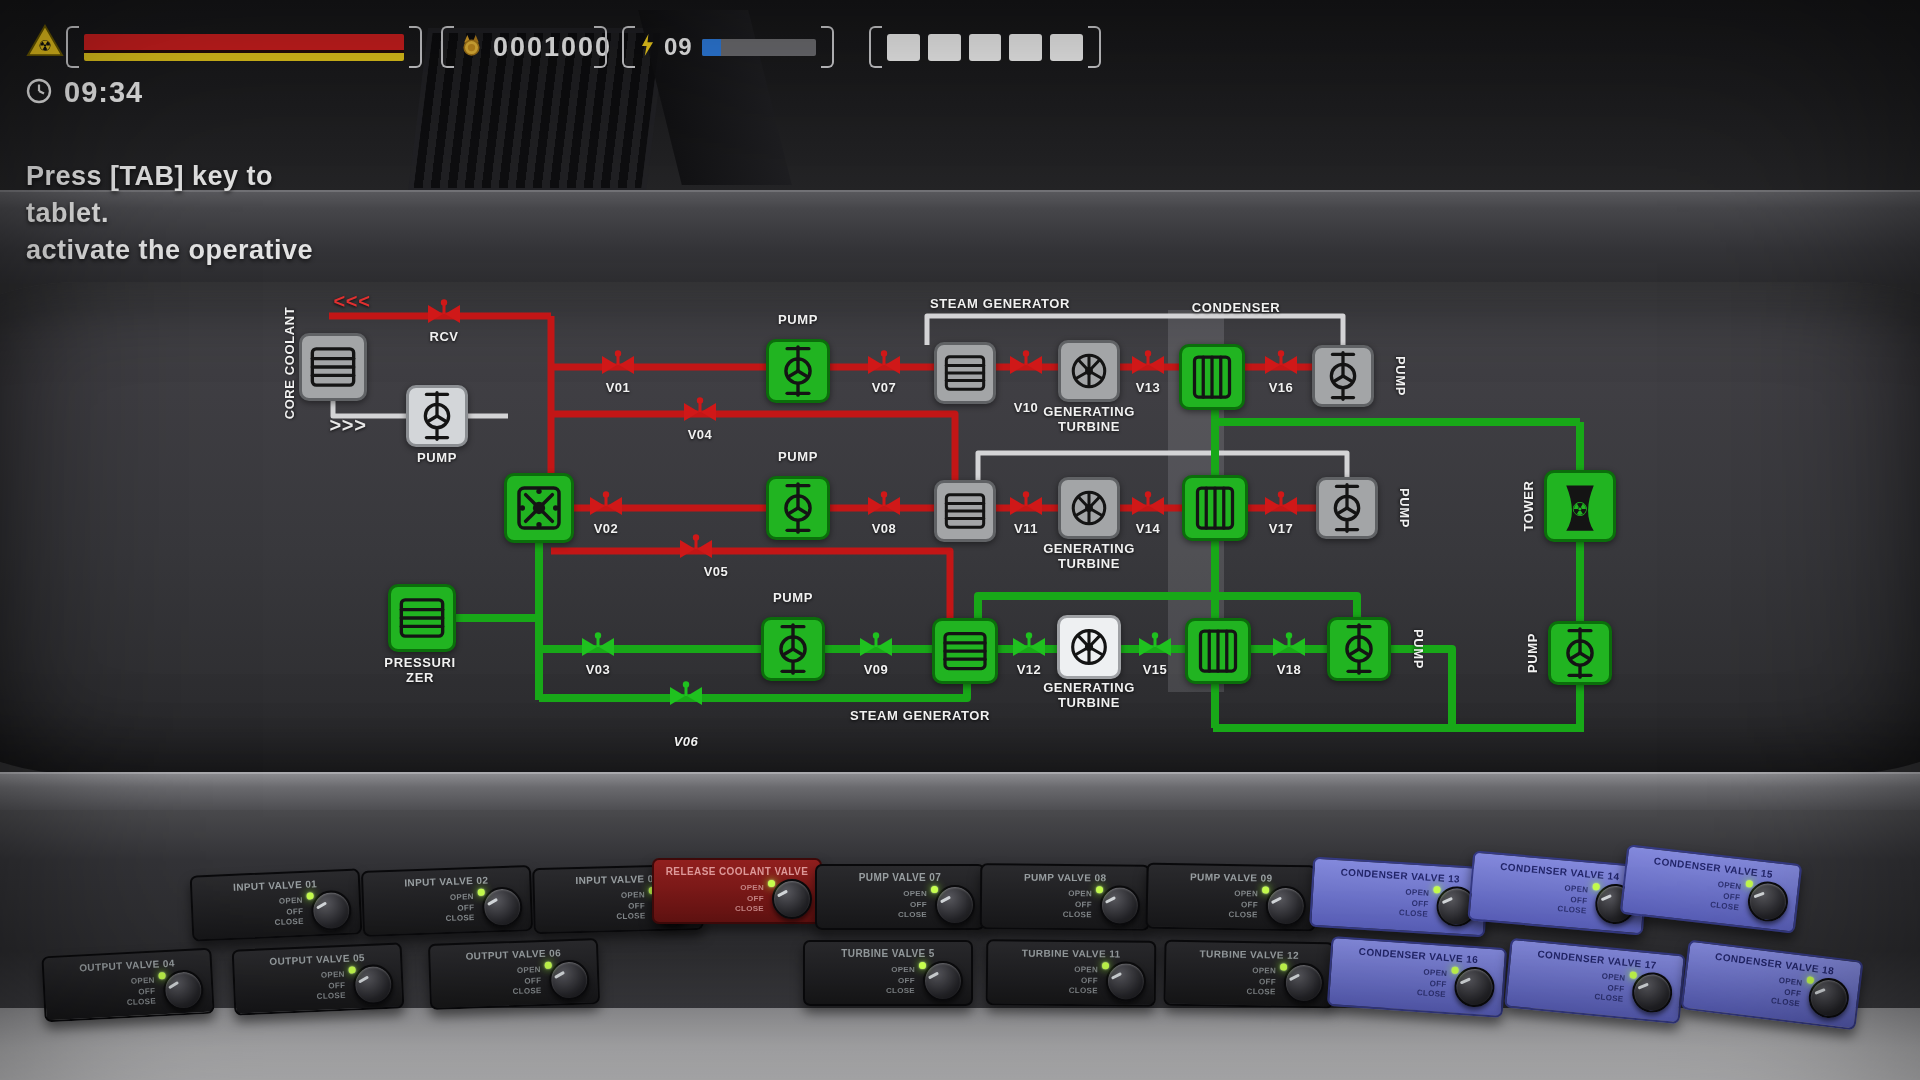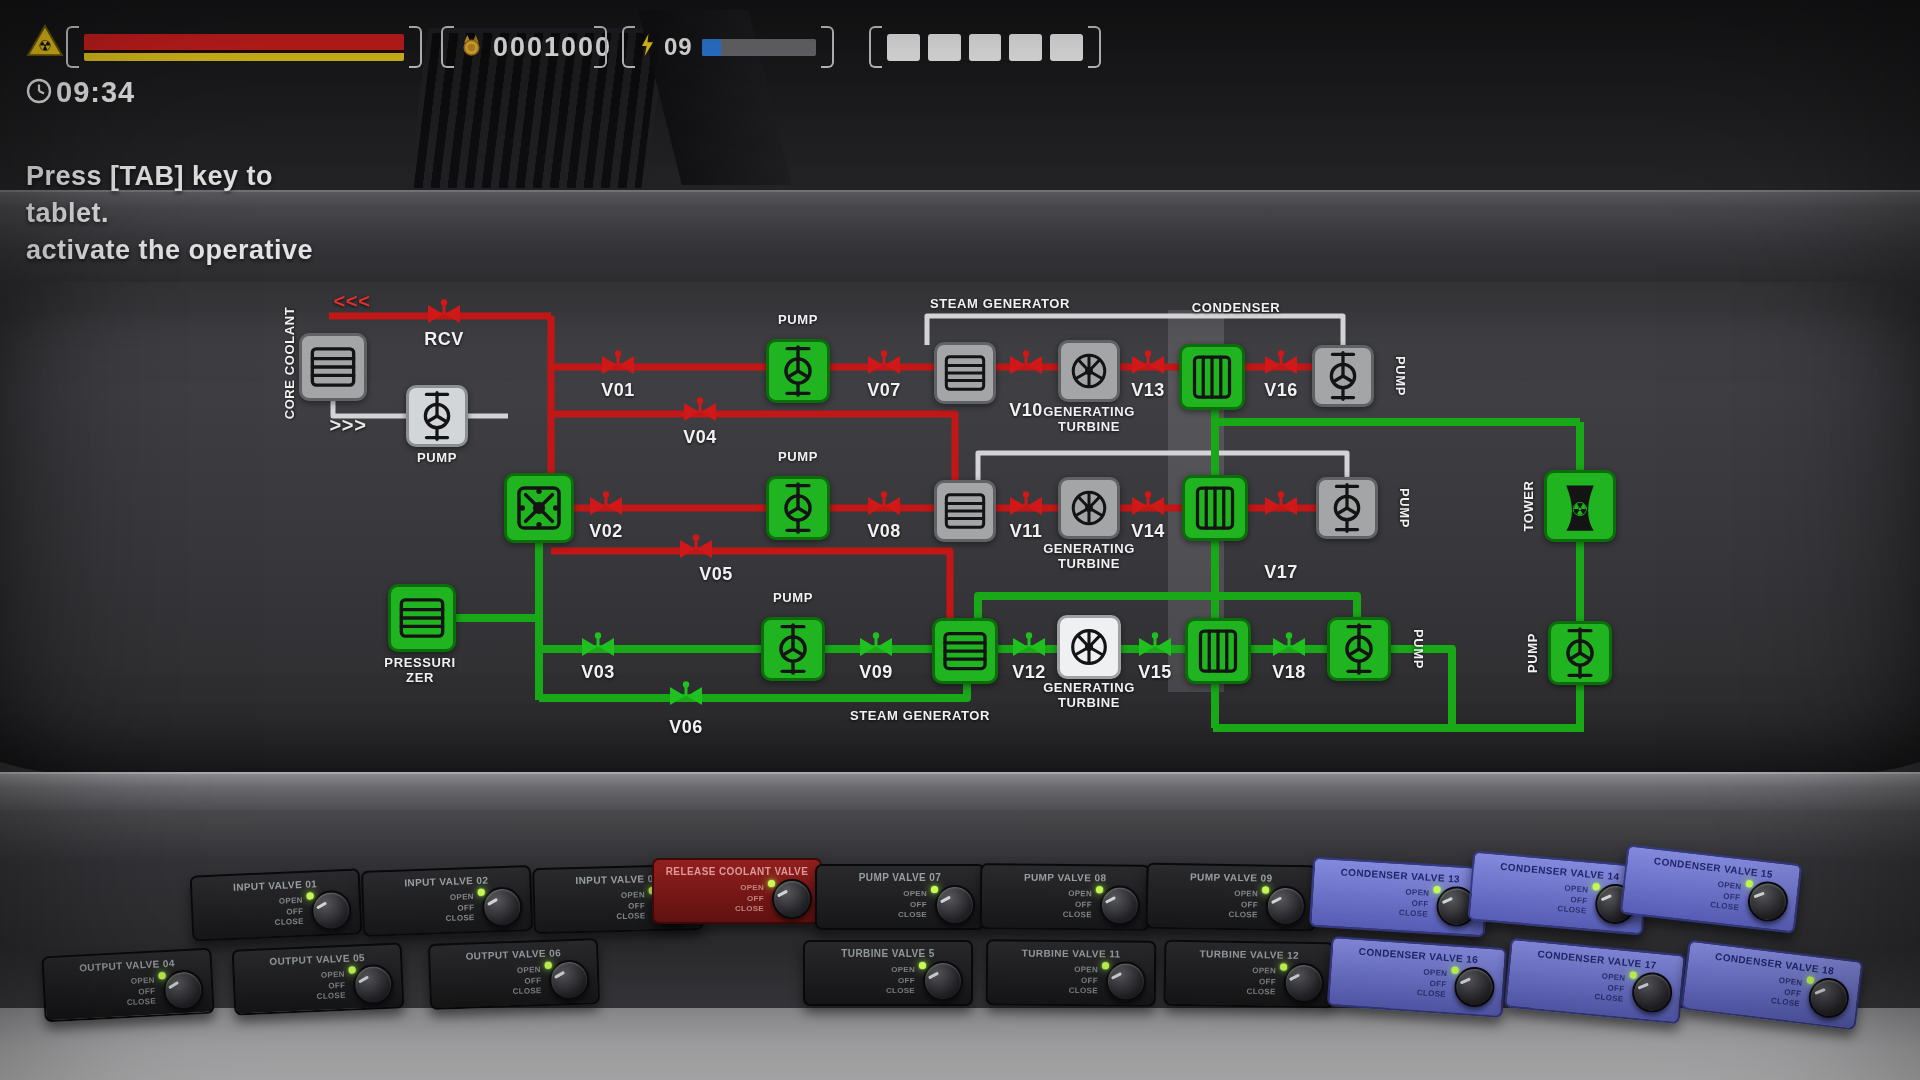--- a/index.html
+++ b/index.html
@@ -42,40 +42,40 @@
   .health-track{flex:1;height:27px;border-radius:2px;overflow:hidden;
     background:linear-gradient(180deg,#cf1f1f 0%,#cf1f1f 60%,#230b0b 60%,#230b0b 70%,#e3c61c 70%,#e3c61c 100%);}
   .f-score{left:441px;width:166px;}
   .score-text{font-size:27px;font-weight:bold;letter-spacing:2px;}
   .f-energy{left:622px;width:212px;}
   .energy-text{font-size:24px;font-weight:bold;letter-spacing:1px;}
   .ebar{width:126px;height:17px;background:#6e6e72;border-radius:2px;overflow:hidden;}
   .ebar-fill{height:100%;background:#2e7de0;}
   .f-slots{left:869px;width:232px;gap:8px;}
   .slot{width:33px;height:27px;background:#f0f0f0;border-radius:3px;}
-  .clockrow{position:absolute;left:26px;top:76px;display:flex;align-items:center;gap:4px;}
+  .clockrow{position:absolute;left:26px;top:76px;display:flex;align-items:center;gap:12px;}
   .time-text{font-size:29px;font-weight:bold;letter-spacing:1px;color:#ececec;}
   
   .hint{position:absolute;left:26px;top:158px;font-size:27px;font-weight:bold;
     color:#e4e4e4;line-height:37px;letter-spacing:.5px;text-shadow:0 2px 4px rgba(0,0,0,.65);}
   .hint span{display:block;}
   
   .diagram{position:absolute;left:0;top:0;width:1920px;height:1080px;pointer-events:none;}
   .pipes{position:absolute;left:0;top:0;}
   .comp{position:absolute;transform:translate(-50%,-50%);border-radius:10px;
     box-shadow:0 2px 6px rgba(0,0,0,.45);}
   .comp svg{display:block;width:100%;height:100%;}
   .comp-green{background:#21b421;border:3px solid #0b6e0b;}
   .comp-grey{background:#a3a5a7;border:3px solid #606265;}
   .comp-white{background:#eef0f2;border:3px solid #9fa1a5;}
   .comp-lightgrey{background:#d3d6d9;border:3px solid #8b8e92;}
   .valve{position:absolute;transform:translate(-50%,-53%);}
   .v-label,.d-label{position:absolute;font-weight:bold;color:#f1f1f1;text-align:center;
     text-shadow:0 1px 3px rgba(0,0,0,.8);white-space:pre-line;}
-  .v-label{font-size:18px;letter-spacing:.5px;transform:translateX(-50%);}
+  .v-label{font-size:13px;letter-spacing:.5px;transform:translateX(-50%);}
   .d-label{font-size:13px;letter-spacing:.6px;line-height:15px;transform:translateX(-50%);}
   .d-label.rot{transform:translate(-50%,-50%);}
   
   .panel-board{position:absolute;left:0;top:0;width:1920px;height:1080px;}
   .panel{position:absolute;width:170px;height:66px;border-radius:7px;
     padding:6px 8px 4px;box-sizing:border-box;box-shadow:0 7px 12px rgba(0,0,0,.5);}
   .panel-dark{background:linear-gradient(180deg,#2b2b2e,#171719);border:2px solid #0a0a0c;}
   .panel-blue{width:176px;height:70px;background:linear-gradient(180deg,#858bde,#5a60bb);border:2px solid #353a85;}
   .panel-red{background:linear-gradient(180deg,#93201f,#621211);border:2px solid #3f0a0a;}
   .p-title{font-size:10px;font-weight:bold;text-align:center;letter-spacing:.4px;
@@ -429,21 +429,21 @@
             <line x1="17" y1="16" x2="17" y2="6" stroke="#d01818" stroke-width="3"></line>
             <circle cx="17" cy="4.5" r="3.2" fill="#d01818"></circle>
           </svg></div>
         <div class="v-label" style="left: 696px; top: 564px; margin-left: 20px;">V05</div>
         <div class="valve" style="left: 686px; top: 698px;"><svg viewBox="0 0 34 30" width="34" height="30">
             <polygon points="1,7 1,25 16,16" fill="#1fc11f"></polygon>
             <polygon points="33,7 33,25 18,16" fill="#1fc11f"></polygon>
             <line x1="17" y1="16" x2="17" y2="6" stroke="#1fc11f" stroke-width="3"></line>
             <circle cx="17" cy="4.5" r="3.2" fill="#1fc11f"></circle>
           </svg></div>
-        <div class="v-label" style="left: 686px; top: 717px;">V06</div>
+        <div class="v-label" style="left: 686px; top: 734px; font-style: italic;">V06</div>
         <div class="valve" style="left: 884px; top: 367px;"><svg viewBox="0 0 34 30" width="34" height="30">
             <polygon points="1,7 1,25 16,16" fill="#d01818"></polygon>
             <polygon points="33,7 33,25 18,16" fill="#d01818"></polygon>
             <line x1="17" y1="16" x2="17" y2="6" stroke="#d01818" stroke-width="3"></line>
             <circle cx="17" cy="4.5" r="3.2" fill="#d01818"></circle>
           </svg></div>
         <div class="v-label" style="left: 884px; top: 380px;">V07</div>
         <div class="valve" style="left: 884px; top: 508px;"><svg viewBox="0 0 34 30" width="34" height="30">
             <polygon points="1,7 1,25 16,16" fill="#d01818"></polygon>
             <polygon points="33,7 33,25 18,16" fill="#d01818"></polygon>
@@ -506,21 +506,21 @@
             <line x1="17" y1="16" x2="17" y2="6" stroke="#d01818" stroke-width="3"></line>
             <circle cx="17" cy="4.5" r="3.2" fill="#d01818"></circle>
           </svg></div>
         <div class="v-label" style="left: 1281px; top: 380px;">V16</div>
         <div class="valve" style="left: 1281px; top: 508px;"><svg viewBox="0 0 34 30" width="34" height="30">
             <polygon points="1,7 1,25 16,16" fill="#d01818"></polygon>
             <polygon points="33,7 33,25 18,16" fill="#d01818"></polygon>
             <line x1="17" y1="16" x2="17" y2="6" stroke="#d01818" stroke-width="3"></line>
             <circle cx="17" cy="4.5" r="3.2" fill="#d01818"></circle>
           </svg></div>
-        <div class="v-label" style="left: 1281px; top: 521px; margin-top: 41px;">V17</div>
+        <div class="v-label" style="left: 1281px; top: 521px;">V17</div>
         <div class="valve" style="left: 1289px; top: 649px;"><svg viewBox="0 0 34 30" width="34" height="30">
             <polygon points="1,7 1,25 16,16" fill="#1fc11f"></polygon>
             <polygon points="33,7 33,25 18,16" fill="#1fc11f"></polygon>
             <line x1="17" y1="16" x2="17" y2="6" stroke="#1fc11f" stroke-width="3"></line>
             <circle cx="17" cy="4.5" r="3.2" fill="#1fc11f"></circle>
           </svg></div>
         <div class="v-label" style="left: 1289px; top: 662px;">V18</div>
         <div class="d-label rot" style="left: 289px; top: 363px; transform: translate(-50%, -50%) rotate(-90deg);">CORE COOLANT</div>
         <div class="d-label" style="left: 437px; top: 450px;">PUMP</div>
         <div class="d-label" style="left: 798px; top: 312px;">PUMP</div>

